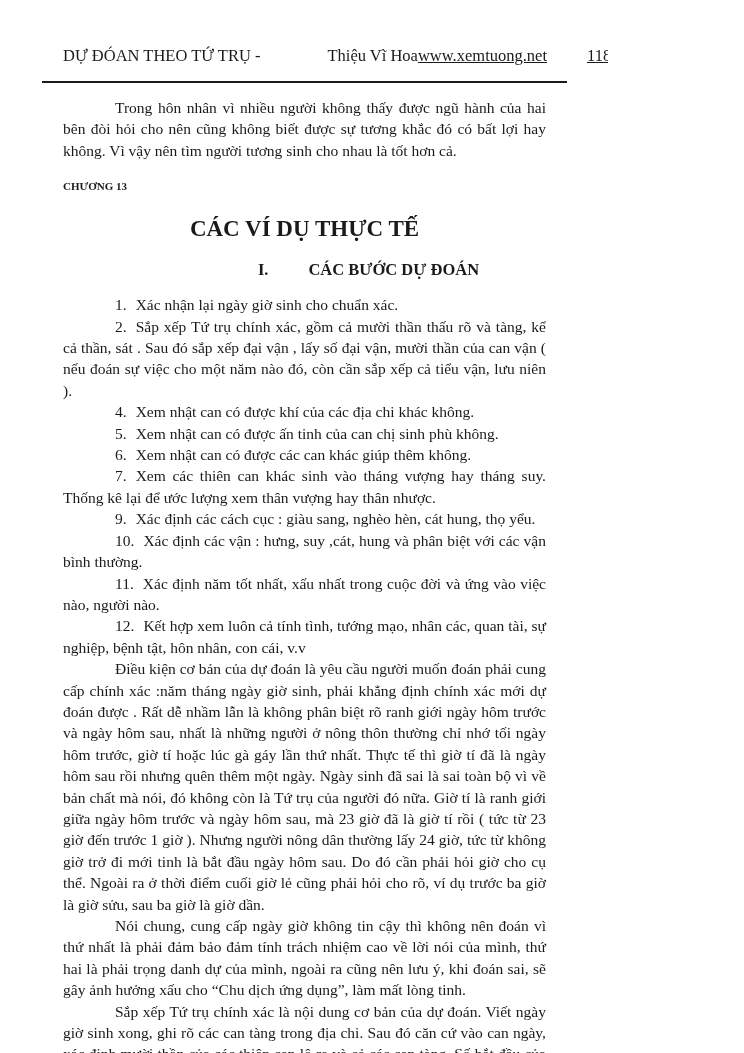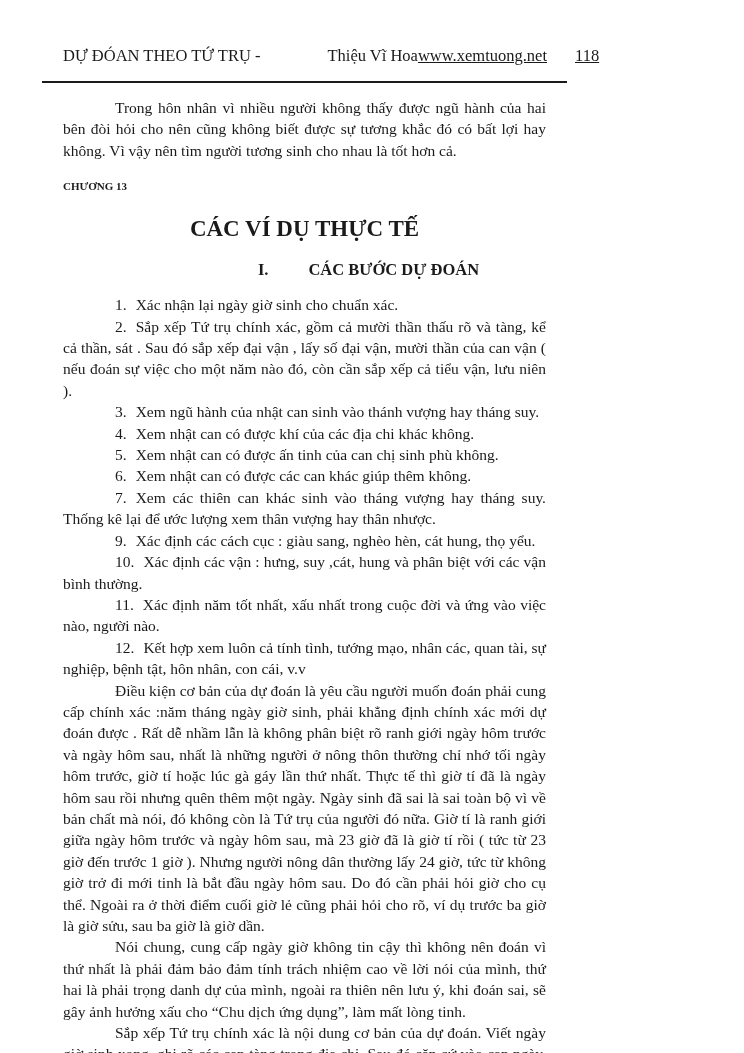--- a/index.html
+++ b/index.html
@@ -17,21 +17,21 @@
   
   .page-header {
     display: flex;
     align-items: baseline;
     font-size: 16.5px;
     line-height: 20px;
     white-space: nowrap;
   }
   .hdr-author { margin-left: 67px; }
   .hdr-site { margin-left: auto; text-decoration: underline; color: #1a1a1a; }
-  .hdr-pagenum { margin-left: 28px; text-decoration: underline; }
+  .hdr-pagenum { margin-left: 40px; text-decoration: underline; }
   .hdr-rule {
     border: none;
     border-top: 2px solid #1a1a1a;
     margin: 15px -21px 0 -21px;
   }
   
   .body-text { margin-top: 14px; }
   p.para {
     font-size: 15.5px;
     line-height: 21.4px;
@@ -92,28 +92,27 @@
 
     <div class="chapter-label">CHƯƠNG 13</div>
     <div class="chapter-title">CÁC VÍ DỤ THỰC TẾ</div>
 
     <div class="section-heading">
       <span class="section-num">I.</span><span>CÁC BƯỚC DỰ ĐOÁN</span>
     </div>
 
     <p class="step"><span class="step-num">1.</span><span>Xác nhận lại ngày giờ sinh cho chuẩn xác.</span></p>
     <p class="step"><span class="step-num">2.</span><span>Sắp xếp Tứ trụ chính xác, gồm cả mười thần thấu rõ và tàng, kể cả thần, sát . Sau đó sắp xếp đại vận , lấy số đại vận, mười thần của can vận ( nếu đoán sự việc cho một năm nào đó, còn cần sắp xếp cả tiểu vận, lưu niên ).</span></p>
-    <p class="step"><span class="step-num">3.</span><span>Xem ngũ hành của nhật can sinh vào thánh vượng hay tháng suy.</span></p>
     <p class="step"><span class="step-num">4.</span><span>Xem nhật can có được khí của các địa chi khác không.</span></p>
     <p class="step"><span class="step-num">5.</span><span>Xem nhật can có được ấn tinh của can chị sinh phù không.</span></p>
     <p class="step"><span class="step-num">6.</span><span>Xem nhật can có được các can khác giúp thêm không.</span></p>
     <p class="step"><span class="step-num">7.</span><span>Xem các thiên can khác sinh vào tháng vượng hay tháng suy. Thống kê lại để ước lượng xem thân vượng hay thân nhược.</span></p>
     <p class="step"><span class="step-num">9.</span><span>Xác định các cách cục : giàu sang, nghèo hèn, cát hung, thọ yểu.</span></p>
     <p class="step"><span class="step-num">10.</span><span>Xác định các vận : hưng, suy ,cát, hung và phân biệt với các vận bình thường.</span></p>
     <p class="step"><span class="step-num">11.</span><span>Xác định năm tốt nhất, xấu nhất trong cuộc đời và ứng vào việc nào, người nào.</span></p>
     <p class="step"><span class="step-num">12.</span><span>Kết hợp  xem luôn cả tính tình, tướng mạo, nhân các, quan tài, sự nghiệp, bệnh tật, hôn nhân, con cái, v.v</span></p>
 
     <p class="para">Điều kiện cơ bản của dự đoán là yêu cầu người muốn đoán phải cung cấp chính xác :năm tháng ngày giờ sinh, phải khẳng định chính xác mới dự đoán được . Rất dễ nhầm lẫn là không phân biệt rõ ranh giới ngày hôm trước và ngày hôm sau, nhất là những người ở nông thôn thường chỉ nhớ tối ngày hôm trước, giờ tí hoặc  lúc gà gáy lần thứ nhất. Thực tế thì giờ tí đã là ngày hôm sau rồi nhưng quên thêm một ngày. Ngày sinh  đã sai là sai toàn bộ vì về bản chất mà nói, đó không còn là Tứ trụ  của người đó nữa. Giờ tí là ranh giới giữa ngày hôm trước và ngày hôm sau, mà 23 giờ đã là giờ tí rồi ( tức từ 23 giờ đến trước 1 giờ ). Nhưng người nông dân thường lấy 24 giờ, tức từ không giờ trở đi mới tinh là bắt đầu ngày hôm sau. Do đó cần phải hỏi giờ cho cụ thể. Ngoài ra ở thời điểm cuối giờ lẻ cũng phải hỏi cho rõ, ví dụ trước ba giờ là giờ sửu, sau ba giờ là giờ dần.</p>
-    <p class="para">Nói chung, cung cấp ngày giờ không tin cậy thì không nên đoán vì thứ nhất là phải đảm bảo đảm tính trách nhiệm cao về lời nói của mình, thứ hai là phải trọng danh dự của mình, ngoài ra thiên nên lưu ý, khi đoán sai, sẽ gây ảnh hưởng xấu cho “Chu dịch ứng dụng”, làm mất lòng tinh.</p>
+    <p class="para">Nói chung, cung cấp ngày giờ không tin cậy thì không nên đoán vì thứ nhất là phải đảm bảo đảm tính trách nhiệm cao về lời nói của mình, thứ hai là phải trọng danh dự của mình, ngoài ra cũng nên lưu ý, khi đoán sai, sẽ gây ảnh hưởng xấu cho “Chu dịch ứng dụng”, làm mất lòng tinh.</p>
     <p class="para">Sắp xếp Tứ trụ chính xác là nội dung cơ bản của dự đoán. Viết ngày giờ sinh xong, ghi rõ các can tàng trong địa chi. Sau đó căn cứ vào can ngày, xác định mười thần của các thiên can lộ ra và cả các can tàng. Số bắt đầu của đại vận có thể kết hợp tính lúc tra can chi, theo quy tắc đếm thuận hay đếm ngược, cứ ba ngày tính thành một năm để tính các đại vận. Sau</p>
 
   </div>
 </div>
 
 </body></html>

